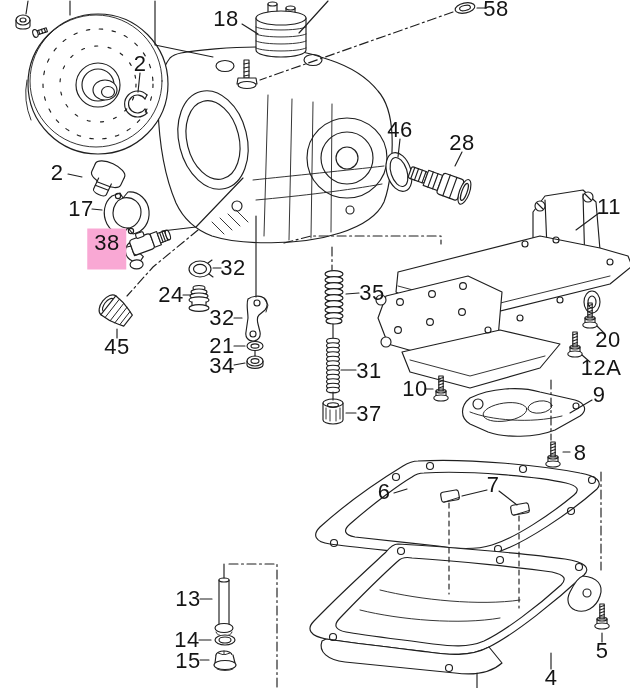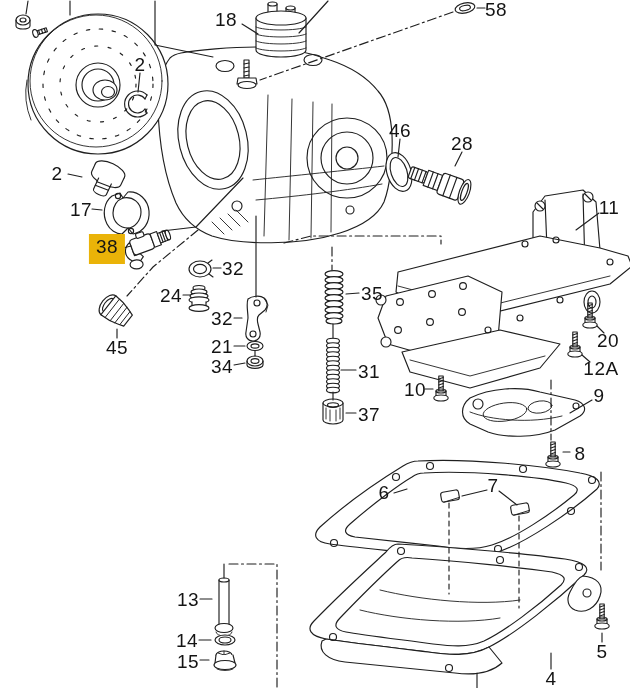--- a/index.html
+++ b/index.html
@@ -9,23 +9,23 @@
     font-family:"Liberation Sans",sans-serif;
   }
   .stage svg{position:absolute;left:0;top:0;}
   svg *{stroke:#1f1f1f;fill:none;stroke-width:1.15;stroke-linecap:round;stroke-linejoin:round;}
   svg .f{fill:#fff;}
   svg .dd{stroke-dasharray:9 3.5 2 3.5;}
   svg .dash{stroke-dasharray:5 4;}
   svg .thin{stroke-width:0.9;}
   .lbl{
     position:absolute;transform:translate(-50%,-50%);
-    font-size:19px;line-height:1;color:#141414;white-space:nowrap;letter-spacing:.5px;
+    font-size:22px;line-height:1;color:#141414;white-space:nowrap;letter-spacing:.5px;
   }
-  .hl-box{background:#eab308;padding:3px 7px 8px 7px;}
+  .hl-box{background:#f9a8d4;padding:3px 7px 16px 7px;}
 </style>
 </head>
 <body>
 
 <div class="stage">
 
 <svg width="630" height="688" viewBox="0 0 630 688">
   <defs>
     <g id="bolt">
       <path d="M-2.2,-26 L2.2,-26 L2.2,-11 L-2.2,-11 Z"></path>

